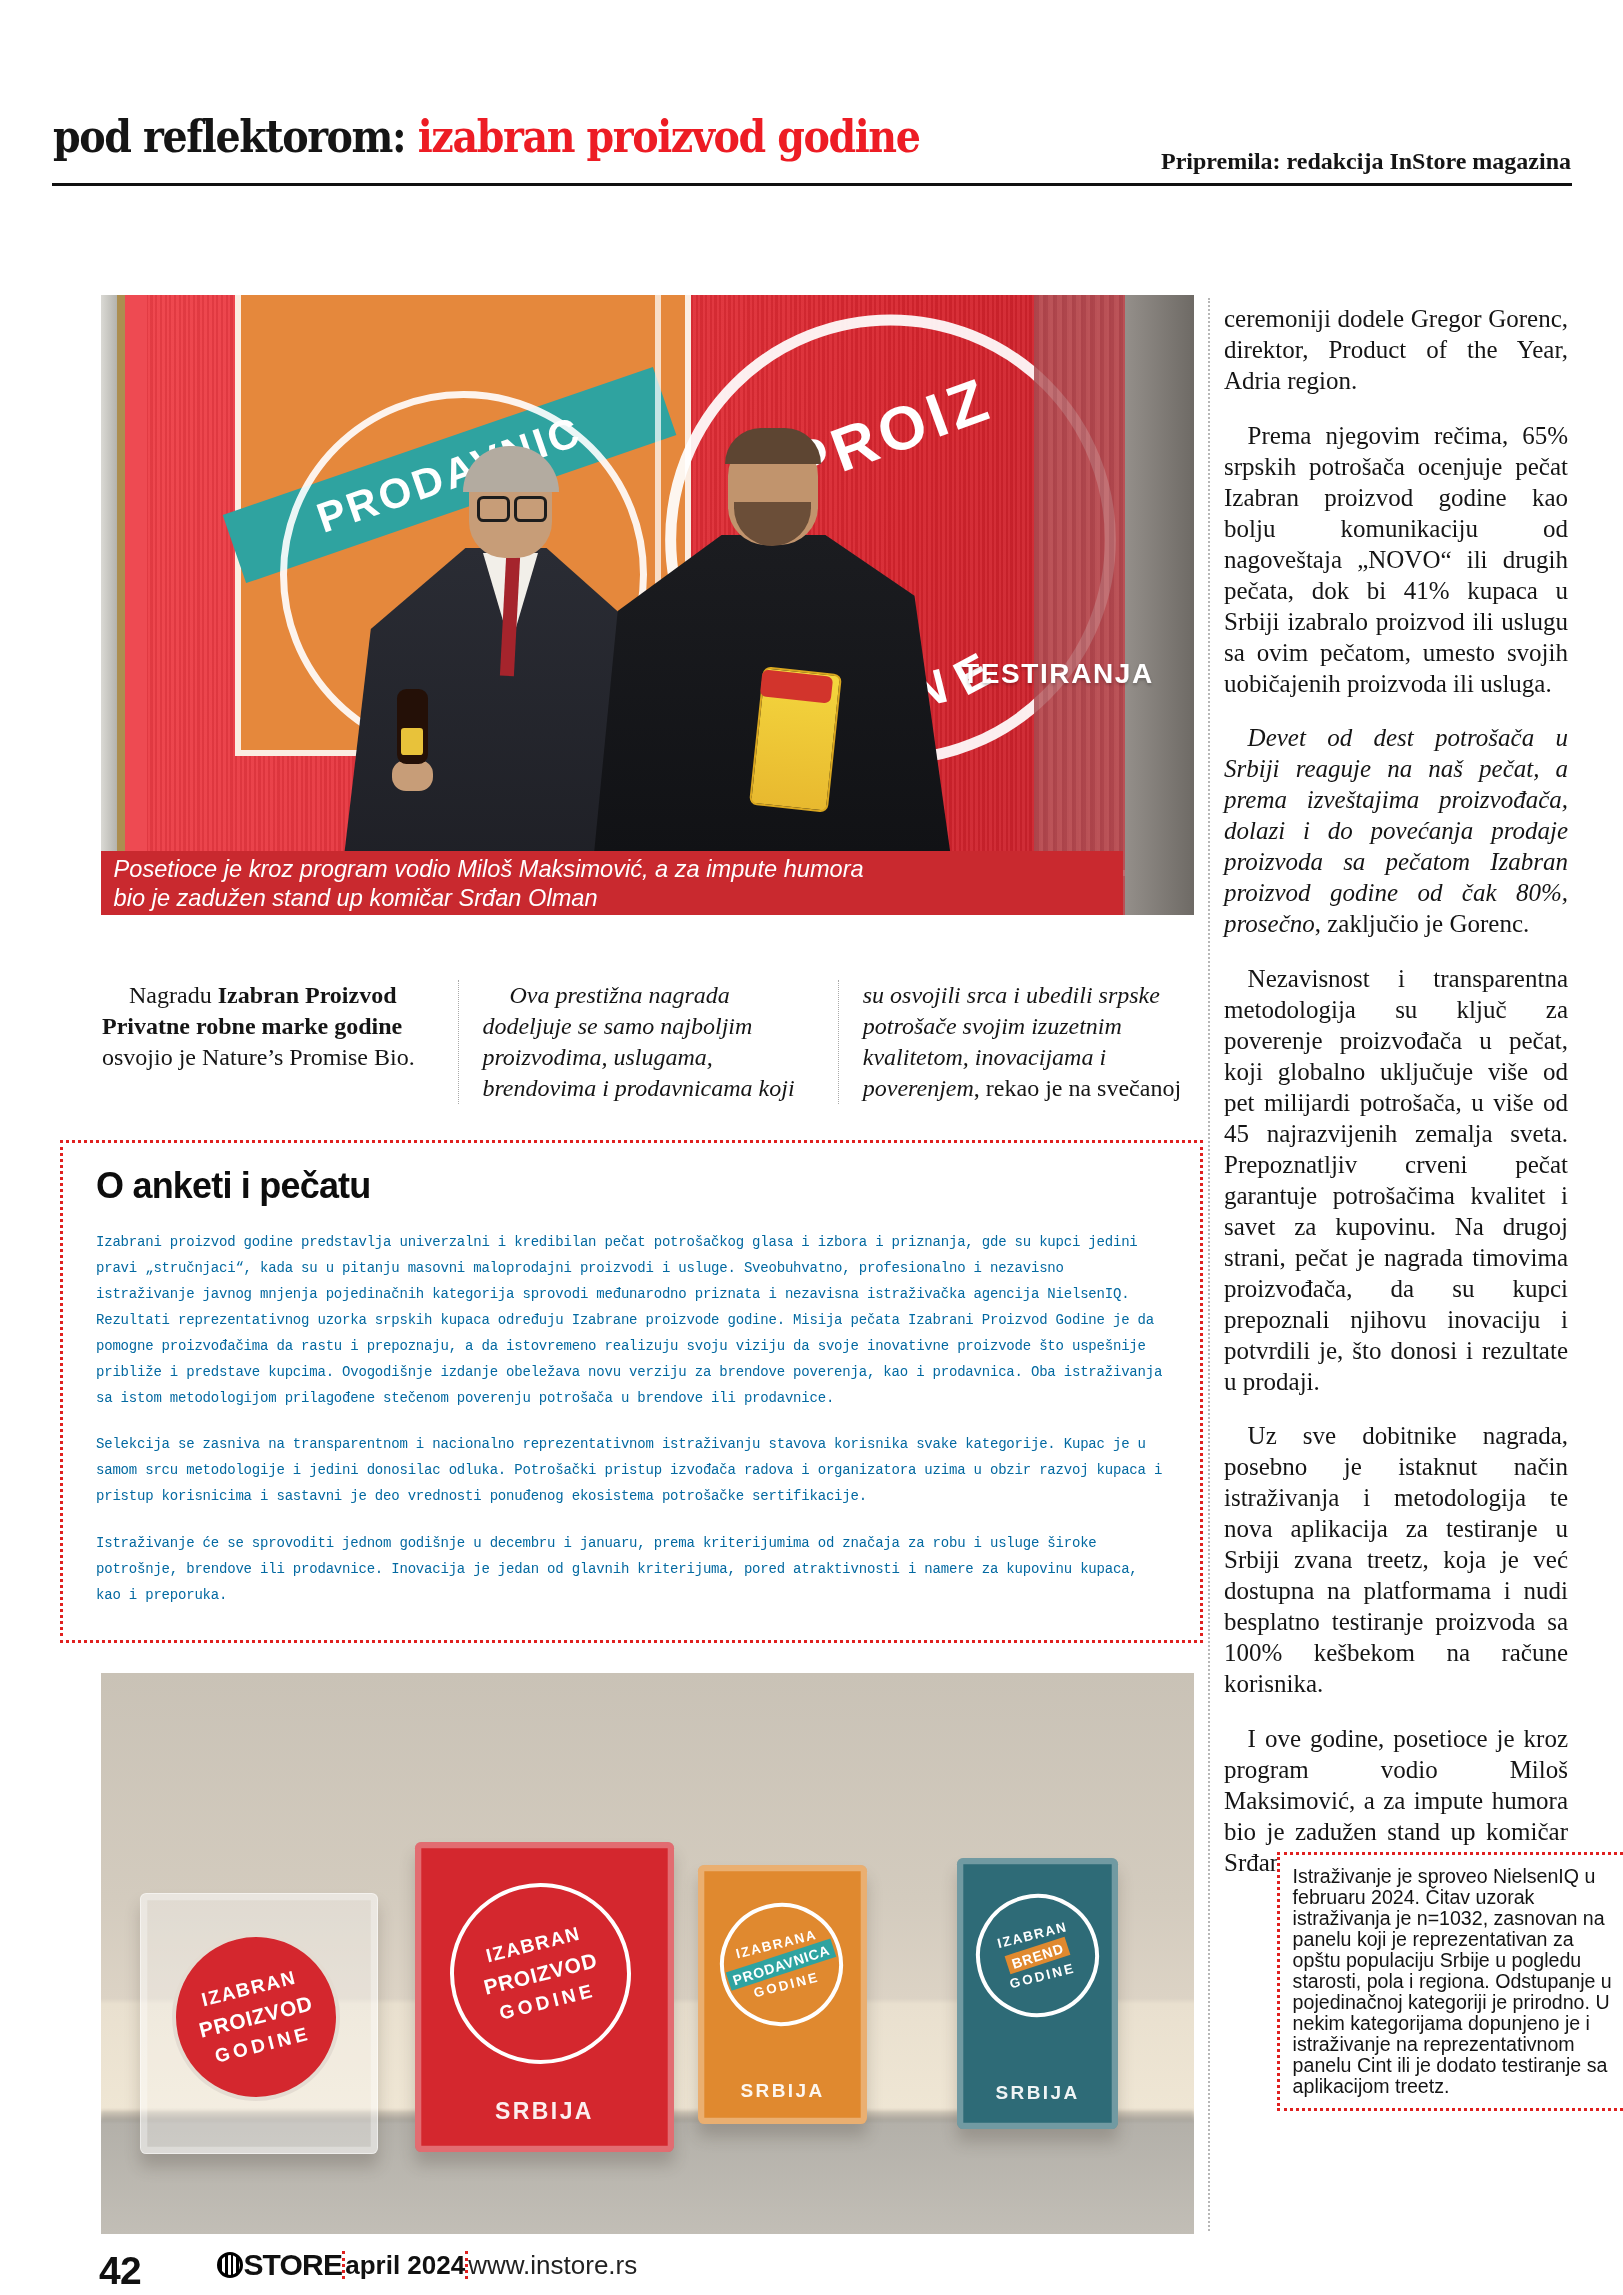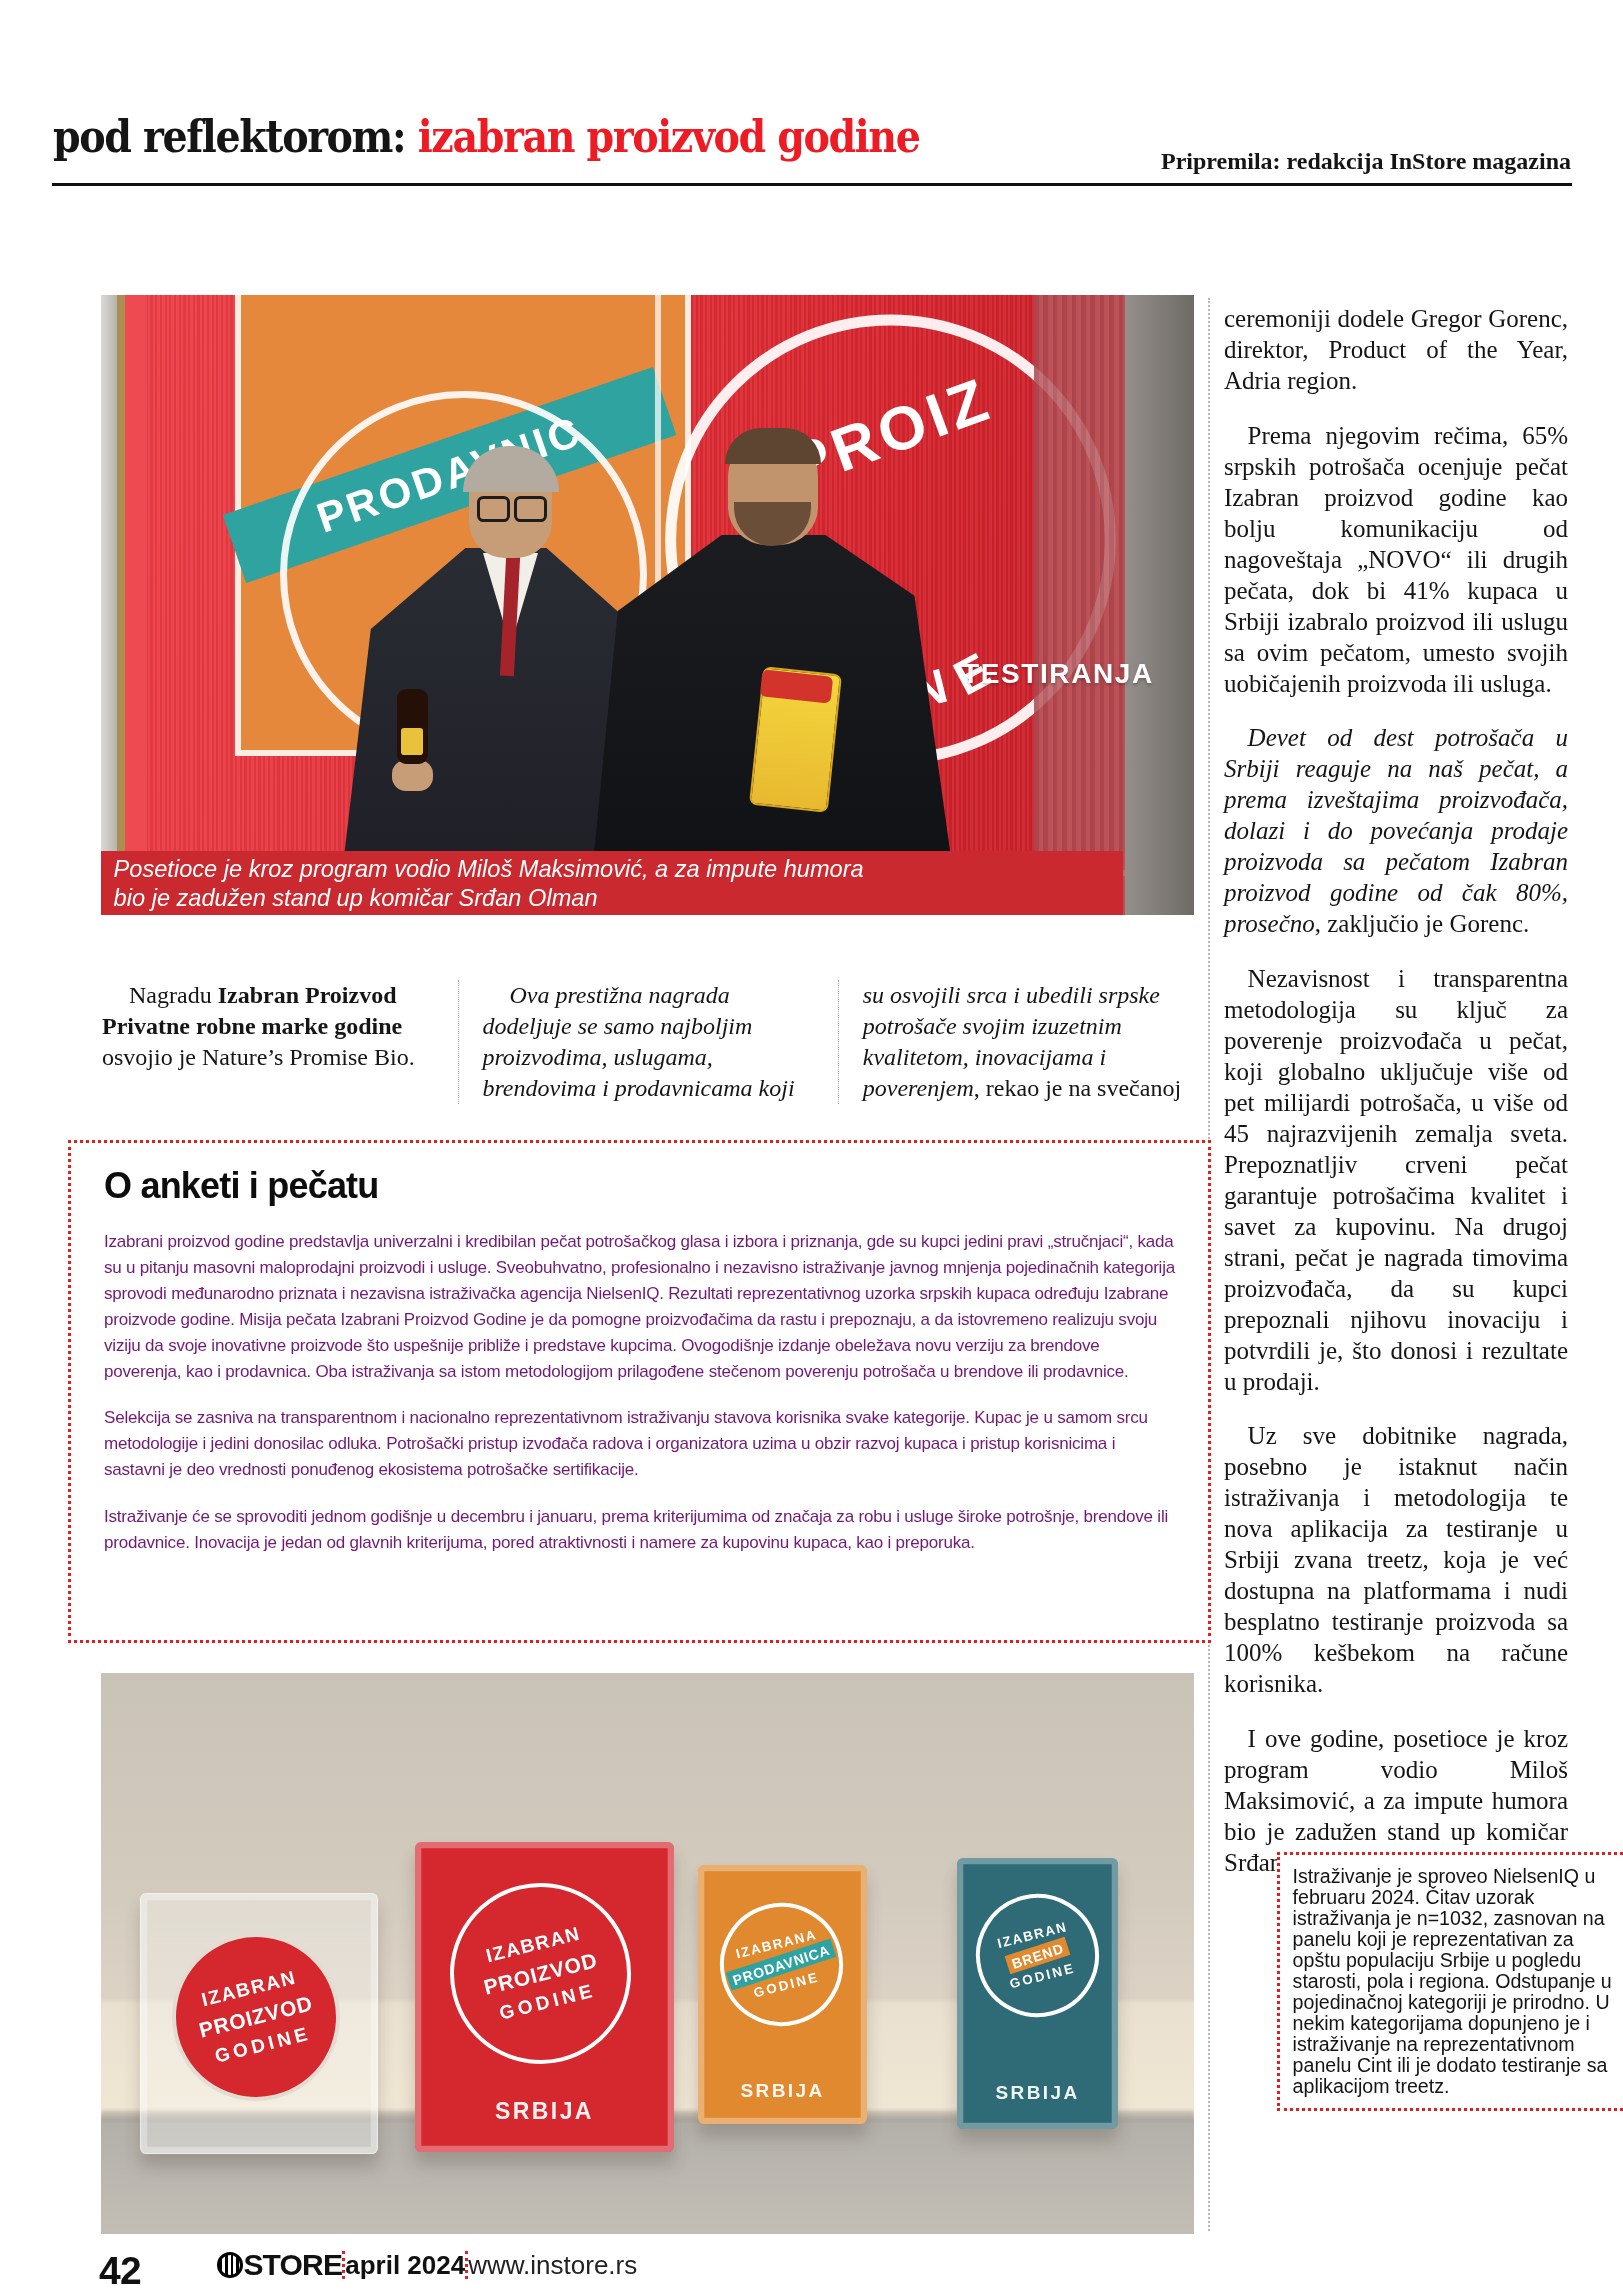--- a/index.html
+++ b/index.html
@@ -76,24 +76,24 @@
 
   
   .intro-row{position:absolute;left:102px;top:980px;width:1093px;display:flex;font-size:24px;line-height:31px;}
   .intro-col{width:343px;text-indent:27px;}
   .intro-col+.intro-col{border-left:1.6px dotted #a9a9a9;margin-left:23.6px;padding-left:23.6px;}
   .intro-col .it{font-style:italic;}
   .intro-col .b{font-weight:bold;}
   .intro-col.third{text-indent:0;}
 
   
-  .about-box{position:absolute;left:68px;top:1140px;width:1143px;height:503px;box-sizing:border-box;
+  .about-box{position:absolute;left:60px;top:1140px;width:1143px;height:503px;box-sizing:border-box;
              border:3.9px dotted #e0201f;padding:19px 33px;font-family:"Liberation Sans",sans-serif;background:#fff;}
   .about-title{font-size:36px;font-weight:bold;letter-spacing:-0.8px;margin:3.1px 0 22px 0;color:#0d0d0d;}
-  .about-box p{font-size:17px;line-height:26px;letter-spacing:-0.2px;margin:0 0 20.4px 0;color:#701a75;}
+  .about-box p{font-size:14px;line-height:26px;letter-spacing:-0.2px;margin:0 0 20.4px 0;color:#0369a1;font-family:Liberation Mono, monospace;}
 
   
   .photo-trophies{position:absolute;left:101px;top:1673px;width:1093px;height:561px;overflow:hidden;
         background:linear-gradient(#c9c2b6 0%,#d3cbbe 40%,#dcd3c5 58%,#e9e0cf 59%,#efe6d4 78%,
                     #b3b0a9 80%,#c2beb6 100%);}
   .shelf-shadow{position:absolute;left:0;top:437px;width:100%;height:11px;background:rgba(90,80,70,.18);filter:blur(1.6px);}
   .trophy{position:absolute;border-radius:6.3px;box-shadow:inset 0 0 0 6.3px rgba(255,255,255,.32),0 12.6px 15.7px rgba(60,50,40,.22);}
   .trophy.glass{background:rgba(255,255,255,.30);border:1.6px solid rgba(255,255,255,.65);}
   .trophy.red{background:#d4272e;}
   .trophy.orange{background:#e0892f;}

